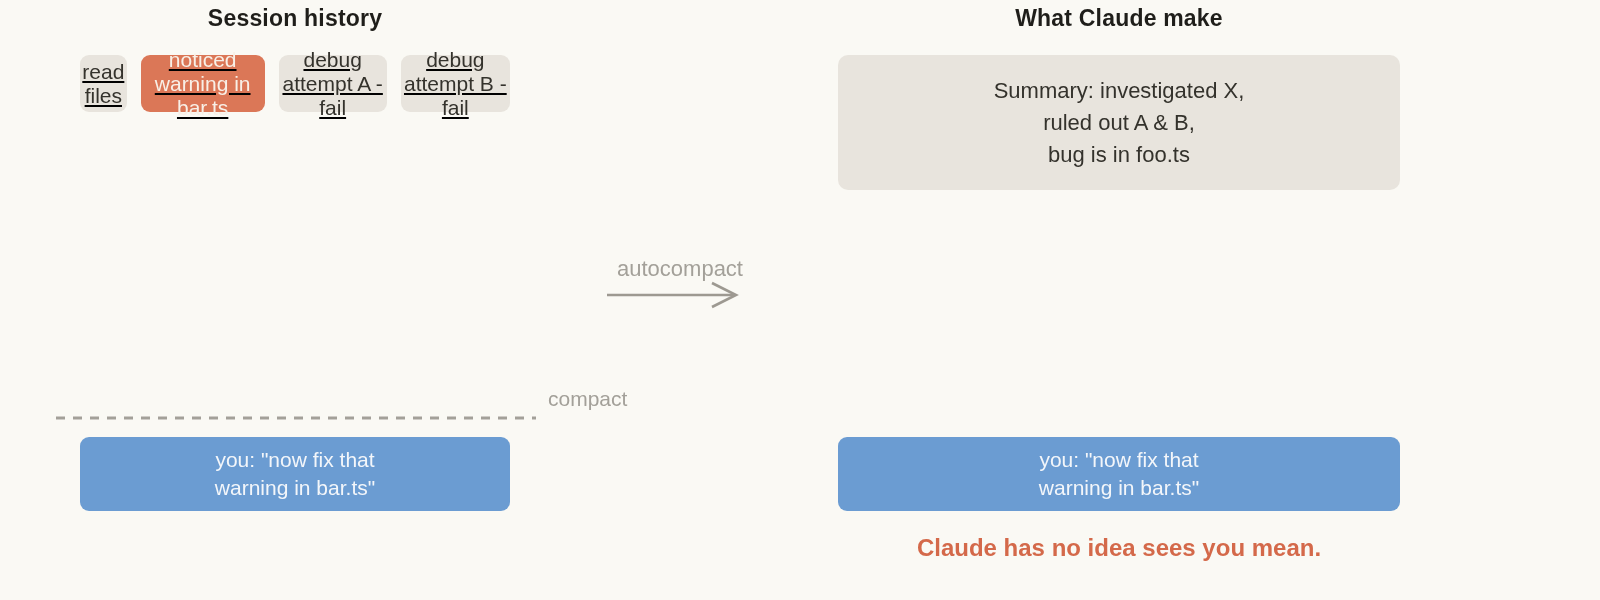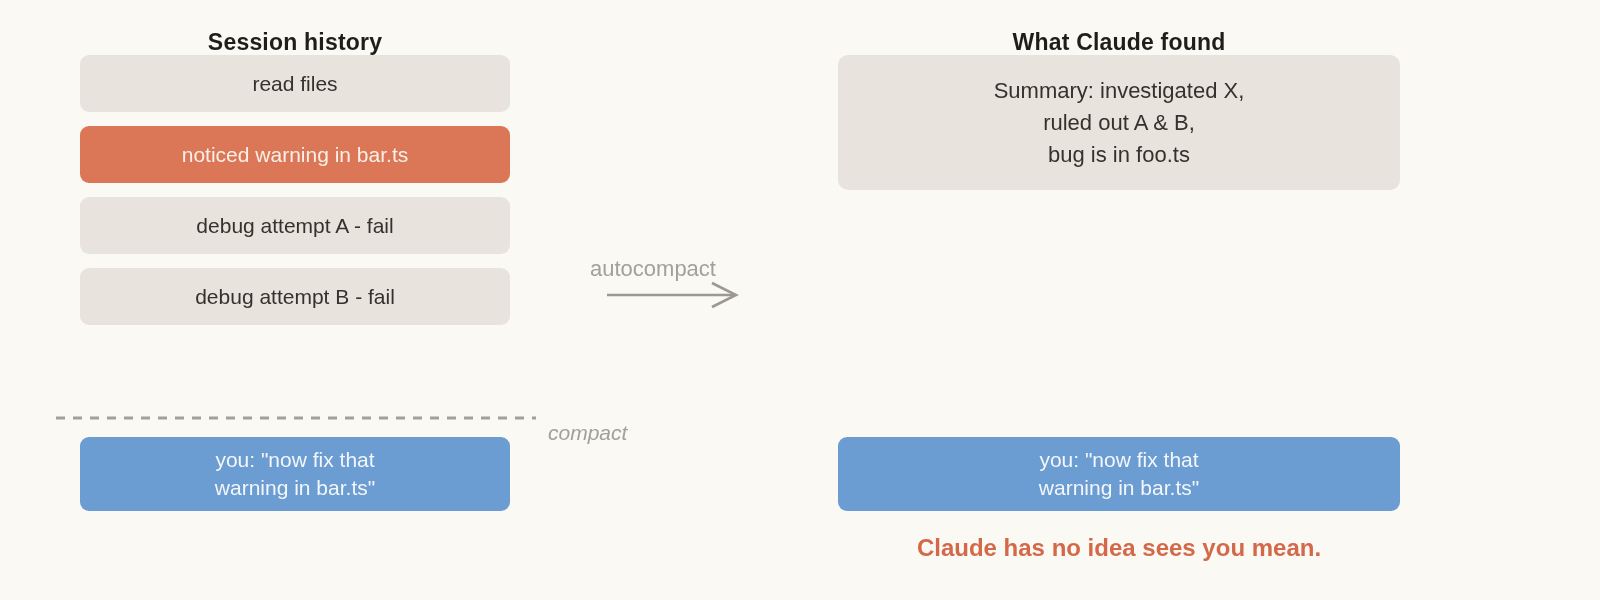--- a/index.html
+++ b/index.html
@@ -12,69 +12,68 @@
   .stage { position: relative; width: 1600px; height: 600px; }
 
   .panel-title {
     position: absolute;
     top: 5px;
     font-size: 23px;
     font-weight: 700;
     letter-spacing: .2px;
     color: var(--ink, #1f1e1a);
     text-align: center;
-    margin-top: 24px;
   }
   .panel-title.left  { left: 80px;  width: 430px; }
   .panel-title.right { left: 838px; width: 562px; }
 
   .stack {
     position: absolute;
     left: 80px; top: 55px; width: 430px;
-    display: flex; flex-direction: column; gap: 14px;
+    display: flex; flex-direction: row; gap: 14px; text-decoration: underline;
   }
   .card {
     background: var(--card-bg, #e8e4dd);
     color: var(--card-text, #34322c);
     border-radius: 9px;
     height: 57px;
     display: flex; align-items: center; justify-content: center;
     font-size: 21px;
     text-align: center;
     white-space: pre-line;
   }
   .card.highlight {
     background: var(--highlight-bg, #db7757);
     color: var(--highlight-text, #f8f0e7);
   }
 
   .divider-svg { position: absolute; left: 56px; top: 416px; display: block; }
   .divider-svg line { stroke: var(--muted, #a3a099); }
   .divider-label {
-    position: absolute; left: 548px; top: 421px;
-    font-size: 21px; color: var(--muted, #a3a099); font-style: italic;
+    position: absolute; left: 548px; top: 387px;
+    font-size: 21px; color: var(--muted, #a3a099);
   }
 
   .bubble {
     position: absolute;
     top: 437px; height: 74px;
     background: var(--user-bg, #6b9cd2);
     color: var(--user-text, #f3f6fa);
     border-radius: 9px;
     display: flex; align-items: center; justify-content: center;
     font-size: 21px; line-height: 28px;
     text-align: center;
     white-space: pre-line;
   }
   .bubble.left-bubble  { left: 80px;  width: 430px; }
   .bubble.right-bubble { left: 838px; width: 562px; }
 
   .arrow-label {
     position: absolute; left: 590px; top: 256px; width: 180px;
-    text-align: left;
+    text-align: center;
     font-size: 22px; color: var(--muted, #a3a099);
   }
   .arrow-svg { position: absolute; left: 606px; top: 281px; display: block; }
   .arrow-svg line, .arrow-svg polyline {
     stroke: var(--arrow, #9d9991); fill: none; stroke-width: 2.6px;
   }
 
   .summary-card {
     position: absolute; left: 838px; top: 55px; width: 562px; height: 135px;
     background: var(--card-bg, #e8e4dd);
@@ -124,21 +123,21 @@
 
   <div class="bubble left-bubble">you: "now fix that
 warning in bar.ts"</div>
 
   <div class="arrow-label">autocompact</div>
   <svg class="arrow-svg" width="142" height="28">
     <line x1="1" y1="14" x2="128" y2="14"></line>
     <polyline points="106,2 130,14 106,26"></polyline>
   </svg>
 
-  <div class="panel-title right">What Claude found</div>
+  <div class="panel-title right">What Claude make</div>
 
   <div class="summary-card">Summary: investigated X,
 ruled out A &amp; B,
 bug is in foo.ts</div>
 
 
   <div class="bubble right-bubble">you: "now fix that
 warning in bar.ts"</div>
 
   <div class="caption">Claude has no idea sees you mean.</div>

